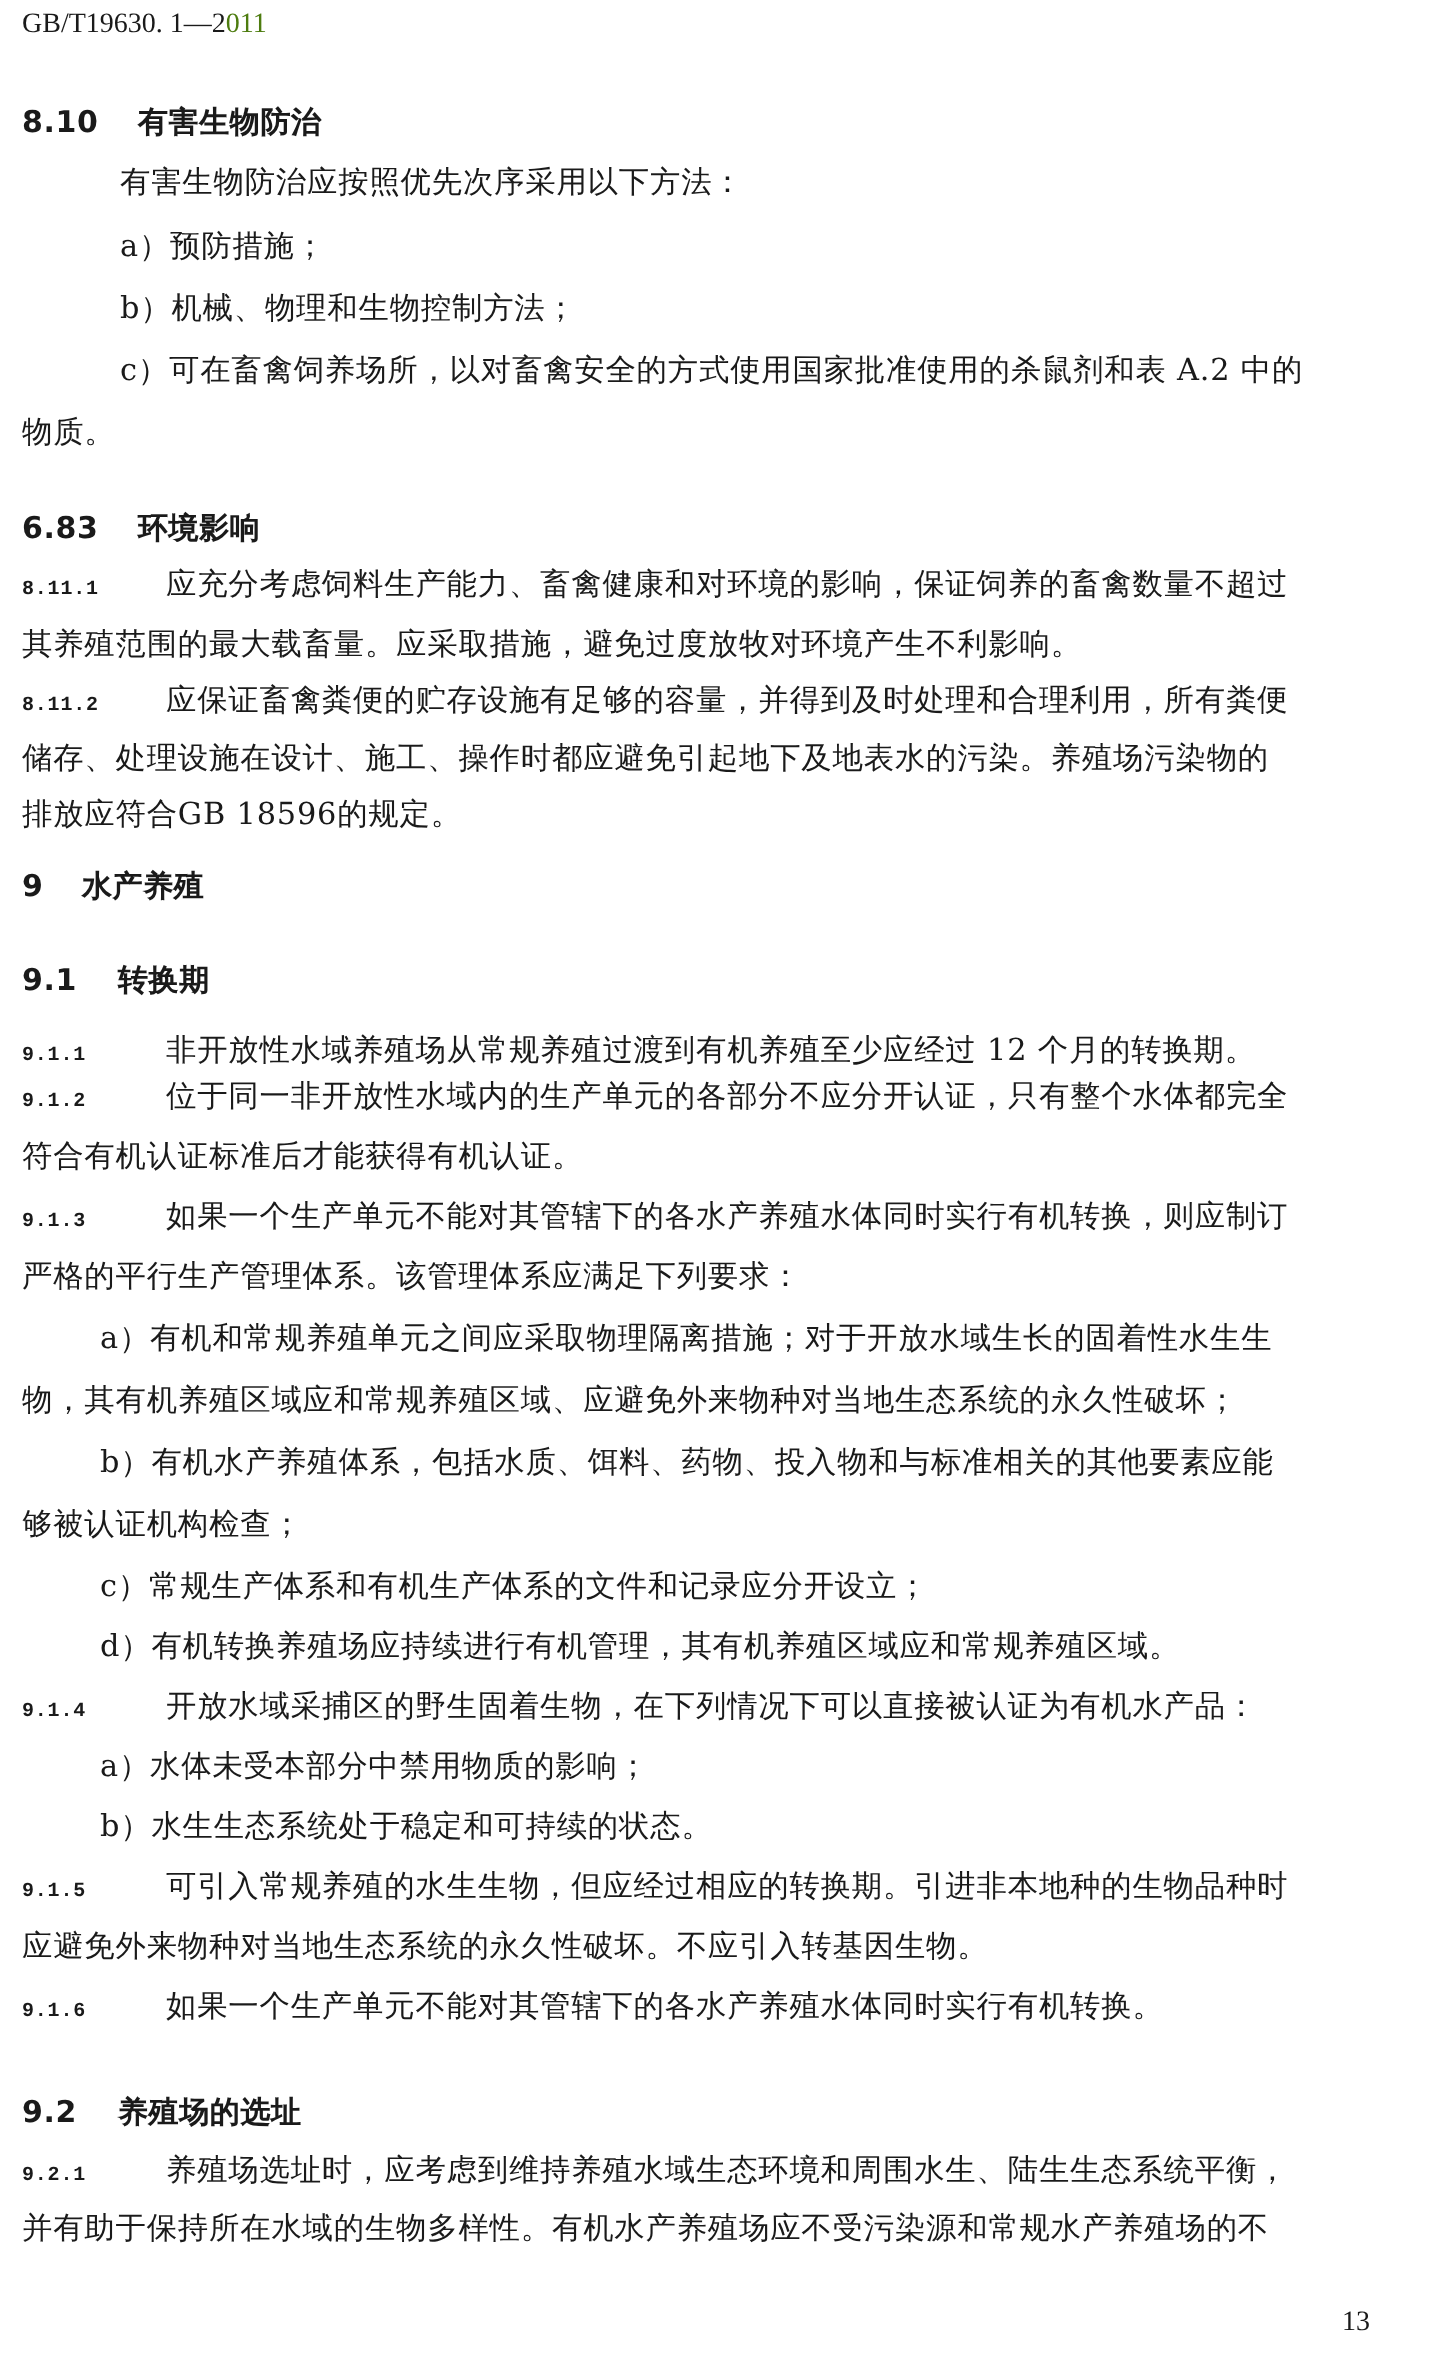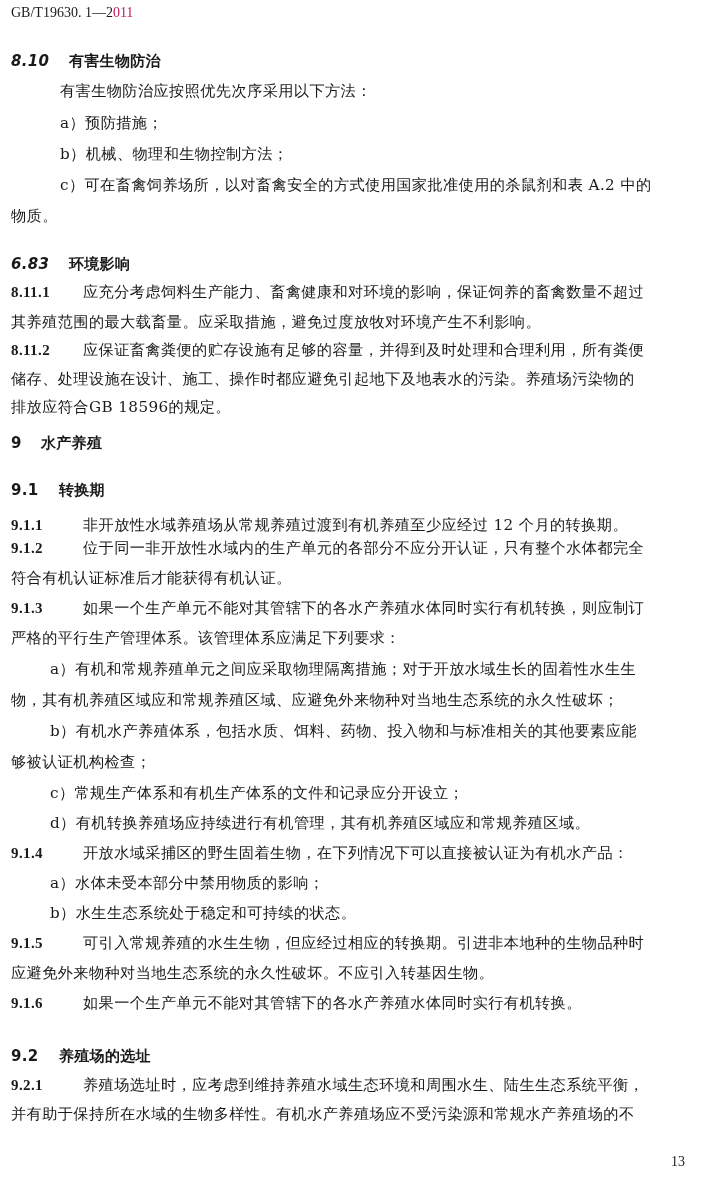--- a/index.html
+++ b/index.html
@@ -17,47 +17,47 @@
     }
     .page-header {
       position: absolute;
       left: 11px;
       top: 5px;
       font-family: "Liberation Serif", "DejaVu Serif", serif;
       font-size: 14px;
       color: #1a1a1a;
       white-space: nowrap;
     }
-    .page-header .red { color: #be185d; }
+    .page-header .red { color: #4d7c0f; }
     .line {
       position: absolute;
       left: 11px;
       white-space: nowrap;
       font-size: 15.2px;
       line-height: 20px;
       letter-spacing: 0.4px;
     }
     .indent { left: 60px; }
     .indent2 { left: 50px; text-align: right; }
     .h {
       font-family: "DejaVu Sans", "Liberation Sans", sans-serif;
       font-weight: bold;
       font-size: 15px;
       letter-spacing: 0.3px;
     }
     .num {
-      font-family: Liberation Serif, serif;
+      font-family: Liberation Mono, monospace;
       font-weight: bold;
-      font-size: 15px;
+      font-size: 10px;
       display: inline-block;
     }
     .num.w1 { width: 72px; }
     .num.w2 { width: 72px; }
     .hnum { display: inline-block; }
-    .hnum.w810 { width: 58px; font-style: italic; }
+    .hnum.w810 { width: 58px; }
     .hnum.w9 { width: 30px; }
     .hnum.w91 { width: 48px; }
     .page-number {
       position: absolute;
       left: 671px;
       top: 1154px;
       font-family: "Liberation Serif", "DejaVu Serif", serif;
       font-size: 14px;
     }
   </style>

